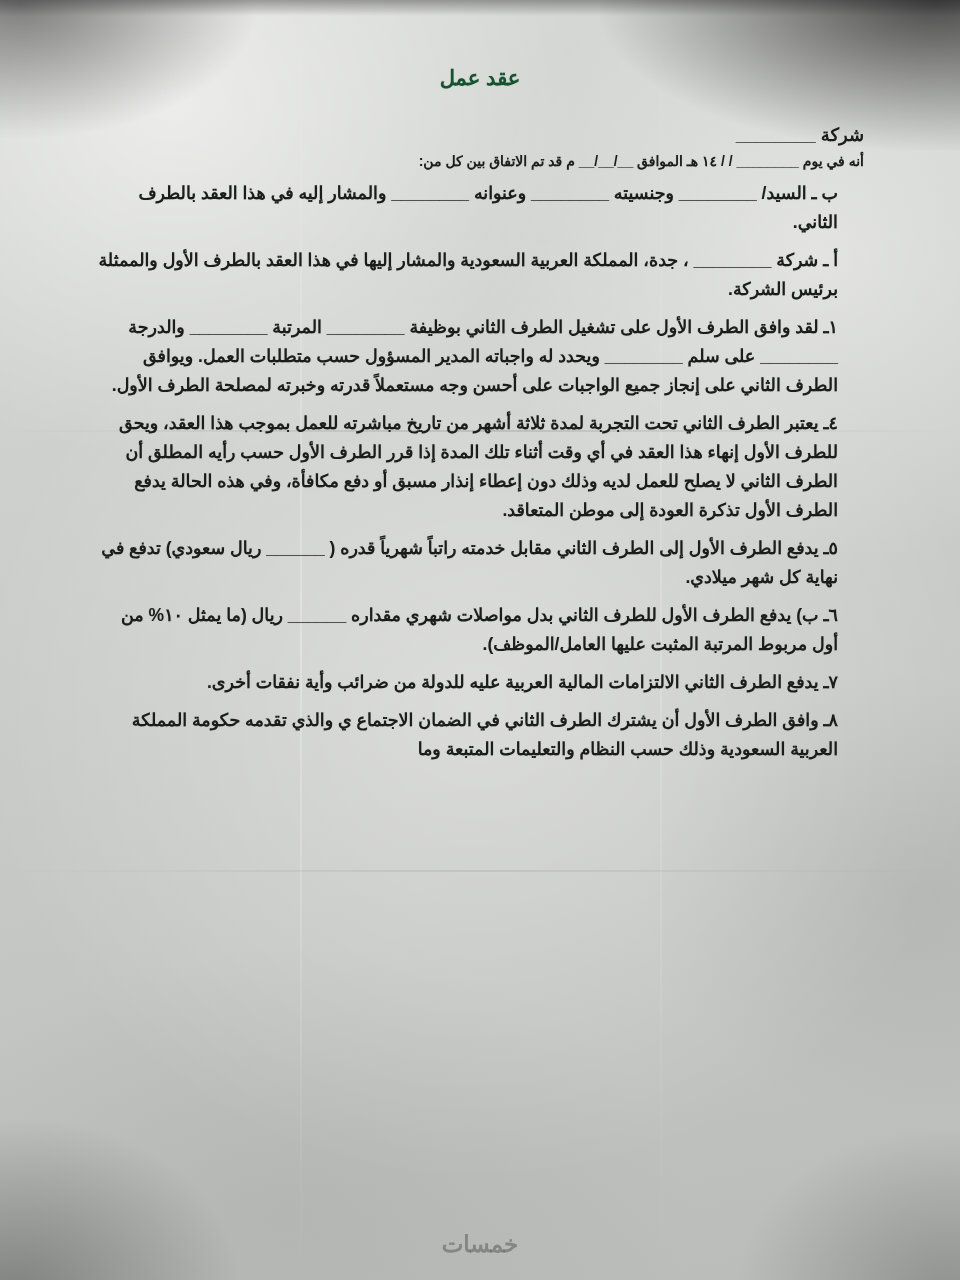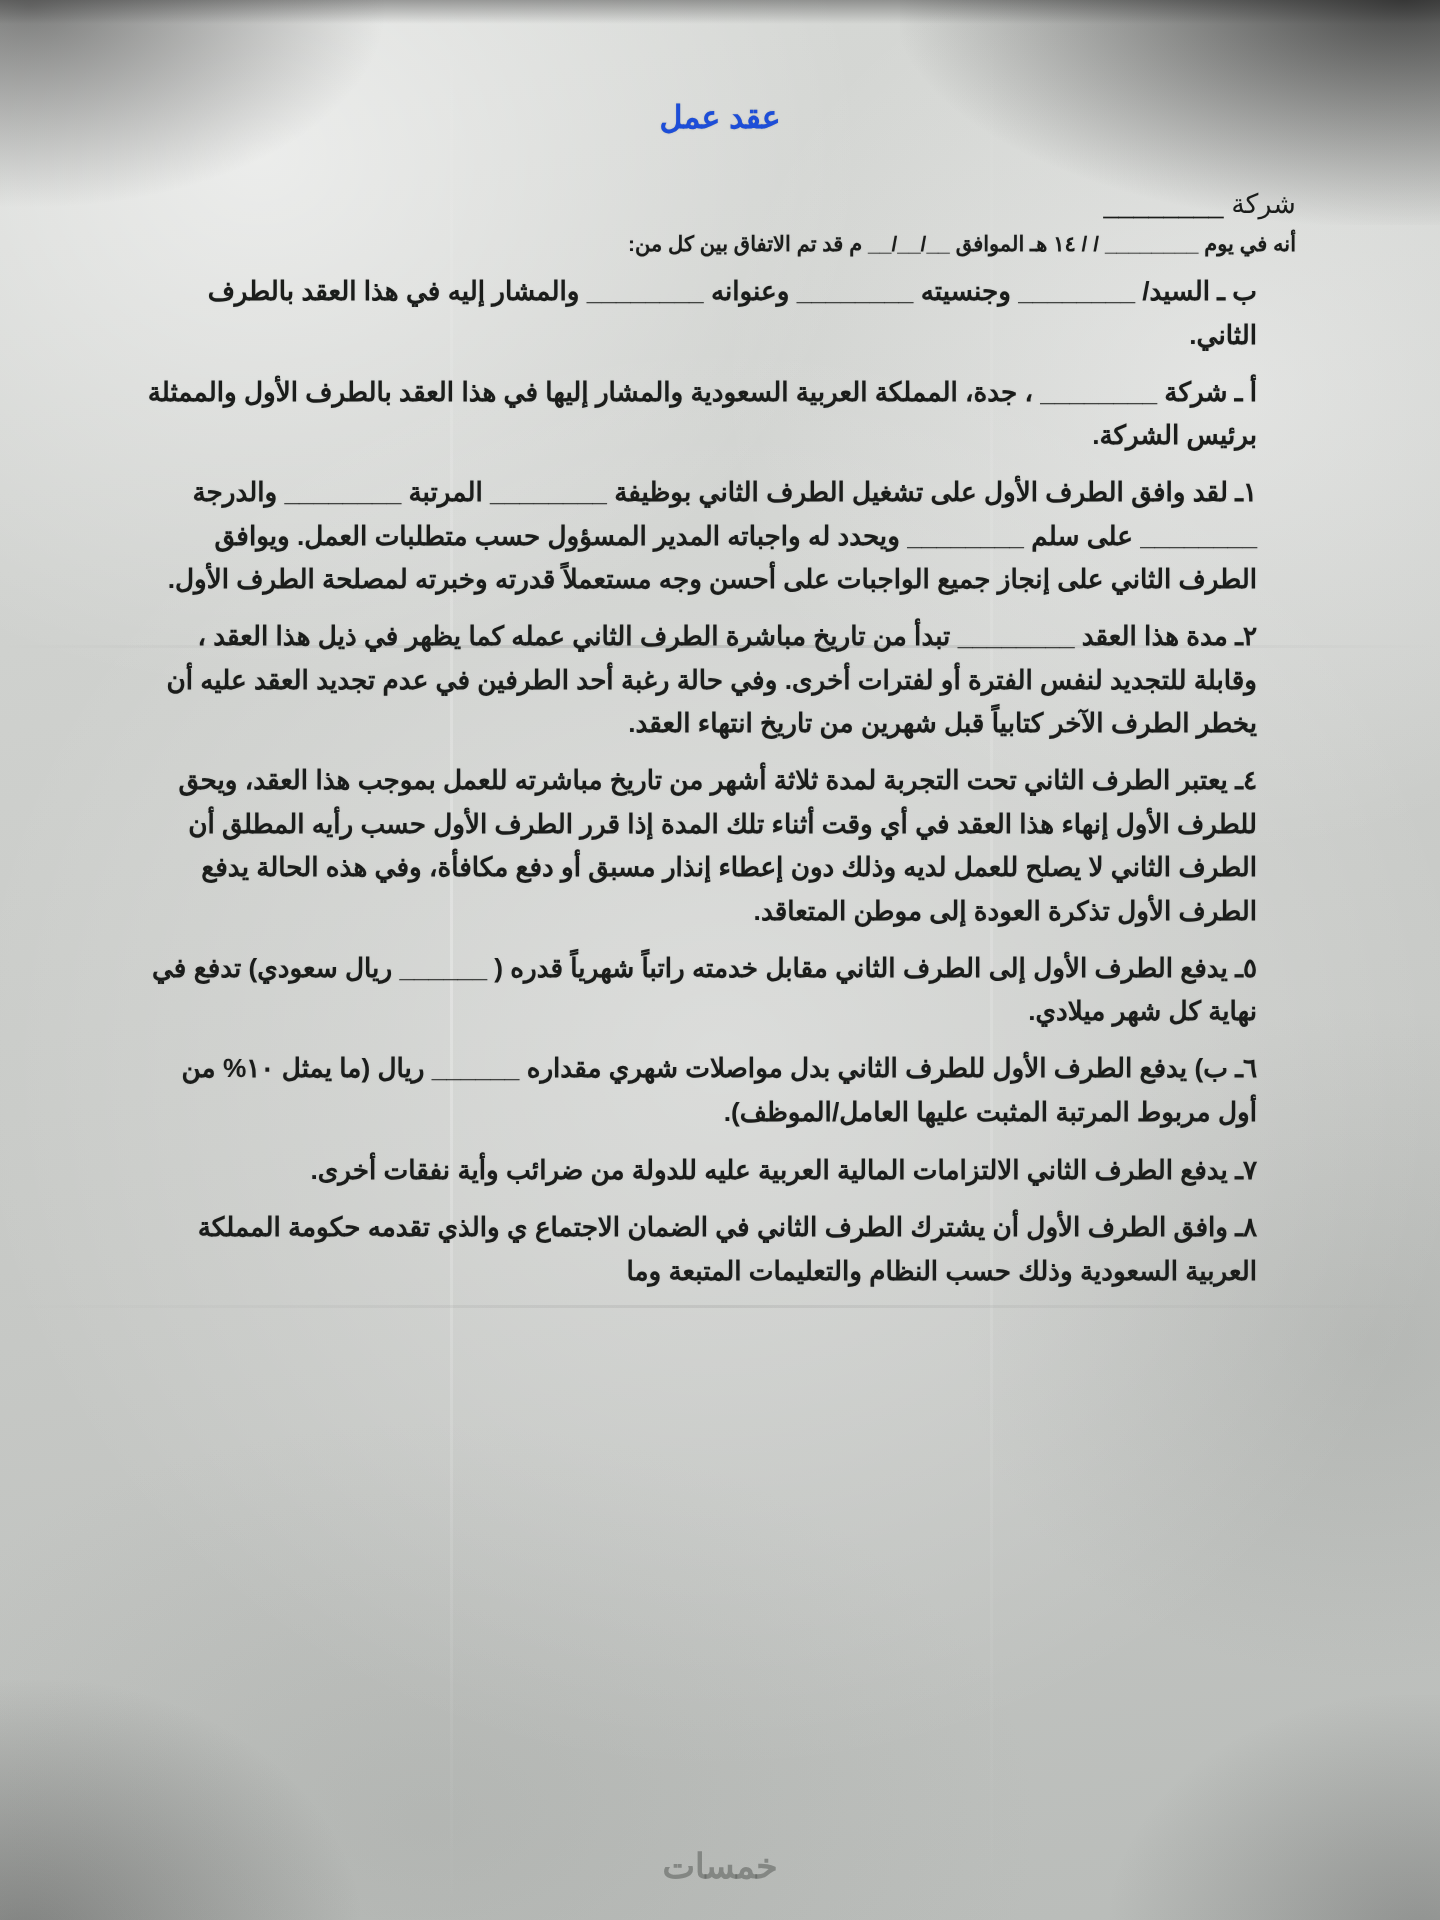--- a/index.html
+++ b/index.html
@@ -77,21 +77,21 @@
     left: 0; right: 0;
     top: 0;
     padding: 0 96px 0 96px;
     box-sizing: border-box;
   }
   .title {
     margin-top: 66px;
     text-align: center;
     font-size: 21px;
     font-weight: 700;
-    color: #1d4ed8;
+    color: #14532d;
     letter-spacing: 0.5px;
     text-shadow: 0 0 1px rgba(120,120,120,0.5);
   }
   .body {
     margin-top: 34px;
     color: #1b1d1b;
   }
   p.line {
     margin: 0 0 6px 0;
     font-size: 14px;
@@ -105,21 +105,21 @@
     font-size: 17.5px;
     line-height: 1.66;
     font-weight: 700;
     text-align: right;
     text-shadow: 0 0 1px rgba(130,130,130,0.35);
   }
   .indent1 { padding-right: 26px; }
   .company-line {
     text-align: right;
     font-size: 18px;
-    font-weight: 400;
+    font-weight: 700;
     margin: 0 0 4px 0;
   }
   .watermark {
     position: absolute;
     left: 0; right: 0;
     bottom: 22px;
     text-align: center;
     font-size: 23px;
     font-weight: 700;
     color: rgba(90,92,90,0.55);
@@ -151,21 +151,20 @@
   <div class="doc">
     <div class="title">عقد عمل</div>
 
     <div class="body">
       <p class="company-line">شركة ________</p>
 
       <p class="line">أنه في يوم ________ / / ١٤ هـ الموافق __/__/__ م قد تم الاتفاق بين كل من:</p>
       <p class="block indent1">ب ـ السيد/ ________ وجنسيته ________ وعنوانه ________ والمشار إليه في هذا العقد بالطرف الثاني.</p>
       <p class="block indent1">أ ـ شركة ________ ، جدة، المملكة العربية السعودية والمشار إليها في هذا العقد بالطرف الأول والممثلة برئيس الشركة.</p>
       <p class="block indent1">١ـ لقد وافق الطرف الأول على تشغيل الطرف الثاني بوظيفة ________ المرتبة ________ والدرجة ________ على سلم ________ ويحدد له واجباته المدير المسؤول حسب متطلبات العمل. ويوافق الطرف الثاني على إنجاز جميع الواجبات على أحسن وجه مستعملاً قدرته وخبرته لمصلحة الطرف الأول.</p>
-      <p class="block indent1">٢ـ مدة هذا العقد ________ تبدأ من تاريخ مباشرة الطرف الثاني عمله كما يظهر في ذيل هذا العقد ، وقابلة للتجديد لنفس الفترة أو لفترات أخرى. وفي حالة رغبة أحد الطرفين في عدم تجديد العقد عليه أن يخطر الطرف الآخر كتابياً قبل شهرين من تاريخ انتهاء العقد.</p>
       <p class="block indent1">٤ـ يعتبر الطرف الثاني تحت التجربة لمدة ثلاثة أشهر من تاريخ مباشرته للعمل بموجب هذا العقد، ويحق للطرف الأول إنهاء هذا العقد في أي وقت أثناء تلك المدة إذا قرر الطرف الأول حسب رأيه المطلق أن الطرف الثاني لا يصلح للعمل لديه وذلك دون إعطاء إنذار مسبق أو دفع مكافأة، وفي هذه الحالة يدفع الطرف الأول تذكرة العودة إلى موطن المتعاقد.</p>
       <p class="block indent1">٥ـ يدفع الطرف الأول إلى الطرف الثاني مقابل خدمته راتباً شهرياً قدره ( ______ ريال سعودي) تدفع في نهاية كل شهر ميلادي.</p>
       <p class="block indent1">٦ـ ب) يدفع الطرف الأول للطرف الثاني بدل مواصلات شهري مقداره ______ ريال (ما يمثل ١٠% من أول مربوط المرتبة المثبت عليها العامل/الموظف).</p>
       <p class="block indent1">٧ـ يدفع الطرف الثاني الالتزامات المالية العربية عليه للدولة من ضرائب وأية نفقات أخرى.</p>
       <p class="block indent1">٨ـ وافق الطرف الأول أن يشترك الطرف الثاني في الضمان الاجتماع ي والذي تقدمه حكومة المملكة العربية السعودية وذلك حسب النظام والتعليمات المتبعة وما</p>
     </div>
   </div>
 
   <div class="watermark">خمسات</div>
 </div>

